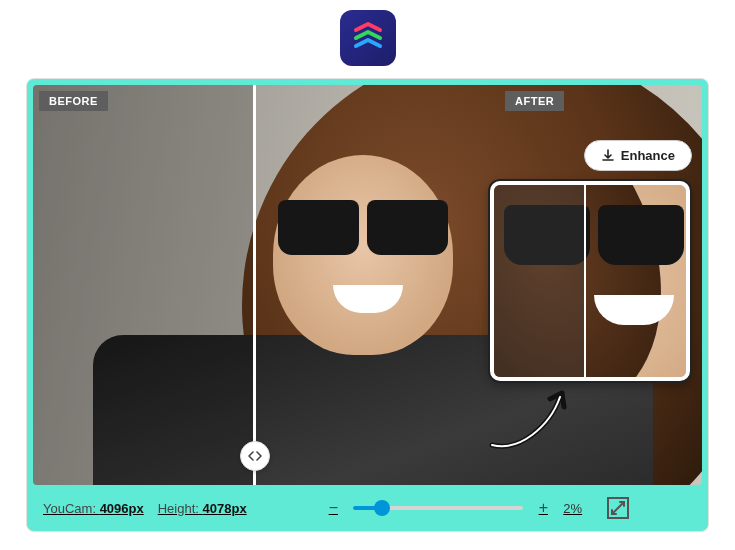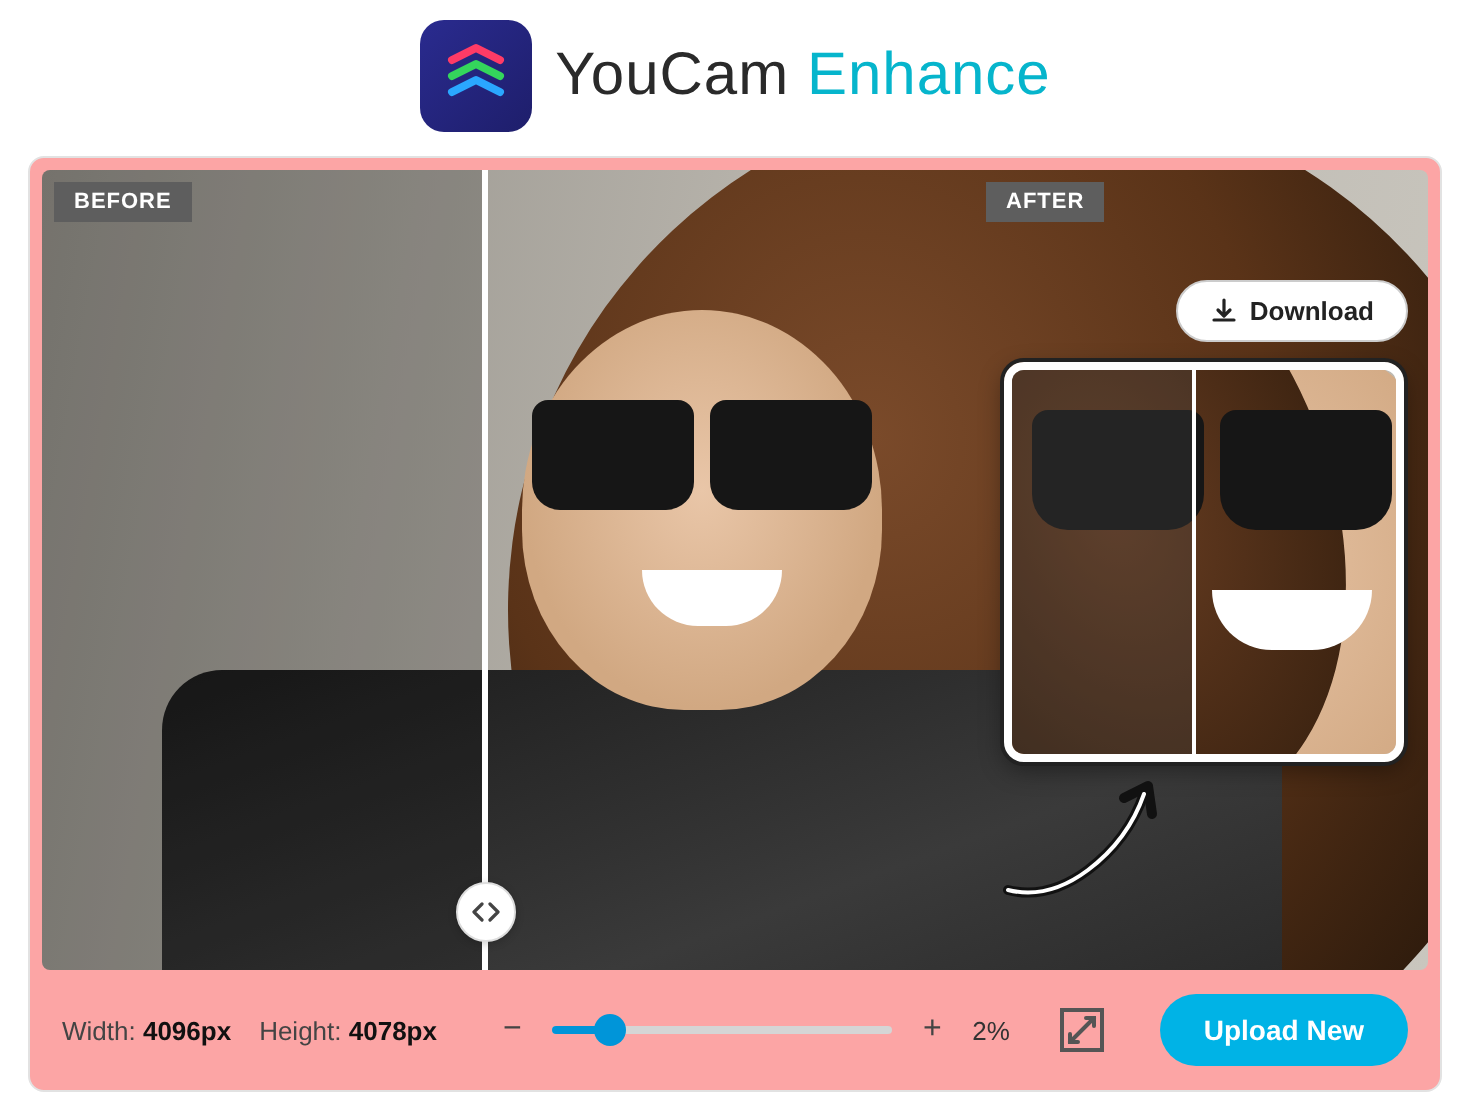--- a/index.html
+++ b/index.html
@@ -27,25 +27,26 @@
     justify-content: center;
   }
   .logo-text {
     font-size: 30px;
     font-weight: 400;
     letter-spacing: 0.5px;
   }
   .logo-text .dark { color: #2a2a2a; }
   .logo-text .blue { color: #06b5cc; }
   .app-panel {
-    margin: 0 14px;
+    margin: 0 26px;
     border: 1px solid #e2e2e2;
     border-radius: 8px;
     padding: 6px;
-    background: #fca5a5;
+    background: #5eead4;
+    text-decoration: underline;
   }
   .canvas {
     position: relative;
     width: 100%;
     height: 400px;
     border-radius: 4px;
     overflow: hidden;
     background: linear-gradient(100deg, #8d8a83 0%, #b9b5ad 50%, #c9c6be 100%);
   }
   
@@ -305,24 +306,20 @@
 </head>
 <body>
 
 <div class="logo-bar">
   <div class="logo-icon">
     <svg width="36" height="36" viewBox="0 0 36 36">
       <path d="M6 10 L18 4 L30 10" stroke="#ff3b66" stroke-width="4" fill="none" stroke-linecap="round" stroke-linejoin="round"></path>
       <path d="M6 18 L18 12 L30 18" stroke="#34d65c" stroke-width="4" fill="none" stroke-linecap="round" stroke-linejoin="round"></path>
       <path d="M6 26 L18 20 L30 26" stroke="#2aa7ff" stroke-width="4" fill="none" stroke-linecap="round" stroke-linejoin="round"></path>
     </svg>
-  </div>
-  <div class="logo-text">
-    <span class="dark">YouCam</span>
-    <span class="blue">Enhance</span>
   </div>
 </div>
 
 <div class="app-panel">
 
   <div class="canvas">
 
     <div class="photo">
       <div class="hair"></div>
       <div class="jacket"></div>
@@ -344,21 +341,21 @@
           <path d="M5 2 L1 6 L5 10 M9 2 L13 6 L9 10" stroke="#444" stroke-width="1.6" fill="none" stroke-linecap="round" stroke-linejoin="round"></path>
         </svg>
       </div>
     </div>
 
     <div class="canvas-actions">
       <button class="btn btn-download">
         <svg width="14" height="14" viewBox="0 0 14 14">
           <path d="M7 1 V8 M4 6 L7 9 L10 6 M2 11 H12" stroke="#222" stroke-width="1.6" fill="none" stroke-linecap="round" stroke-linejoin="round"></path>
         </svg>
-        <span>Download</span>
+        <span>Enhance</span>
       </button>
     </div>
 
     <div class="preview">
       <div class="p-face"></div>
       <div class="p-hair"></div>
       <div class="p-glasses">
           <div class="lens"></div>
           <div class="lens"></div>
         </div>
@@ -369,21 +366,21 @@
 
     <svg class="arrow" viewBox="0 0 90 70">
       <path d="M10 60 Q 30 65 50 50 Q 70 35 78 12" stroke="#111" stroke-width="5" fill="none" stroke-linecap="round"></path>
       <path d="M68 14 L80 8 L82 22" stroke="#111" stroke-width="5" fill="none" stroke-linecap="round" stroke-linejoin="round"></path>
       <path d="M10 60 Q 30 65 50 50 Q 70 35 78 12" stroke="#fff" stroke-width="2" fill="none" stroke-linecap="round"></path>
     </svg>
   </div>
 
   <div class="toolbar">
     <span class="dim-label">
-      <span>Width:</span>
+      <span>YouCam:</span>
       <span class="v">4096px</span>
     </span>
     <span class="dim-label">
       <span>Height:</span>
       <span class="v">4078px</span>
     </span>
 
     <div class="zoom-group">
       <span class="zoom-btn">−</span>
       <div class="slider">
@@ -392,15 +389,14 @@
       </div>
       <span class="zoom-btn">+</span>
       <span class="zoom-value">2%</span>
       <span class="expand-btn">
         <svg width="18" height="18" viewBox="0 0 18 18" style="position:absolute;top:0;left:0">
           <path d="M3 15 L15 3 M11 3 H15 V7 M7 15 H3 V11" stroke="#555" stroke-width="2" fill="none" stroke-linecap="round"></path>
         </svg>
       </span>
     </div>
 
-    <button class="btn-upload">Upload New</button>
   </div>
 </div>
 
 </body></html>

